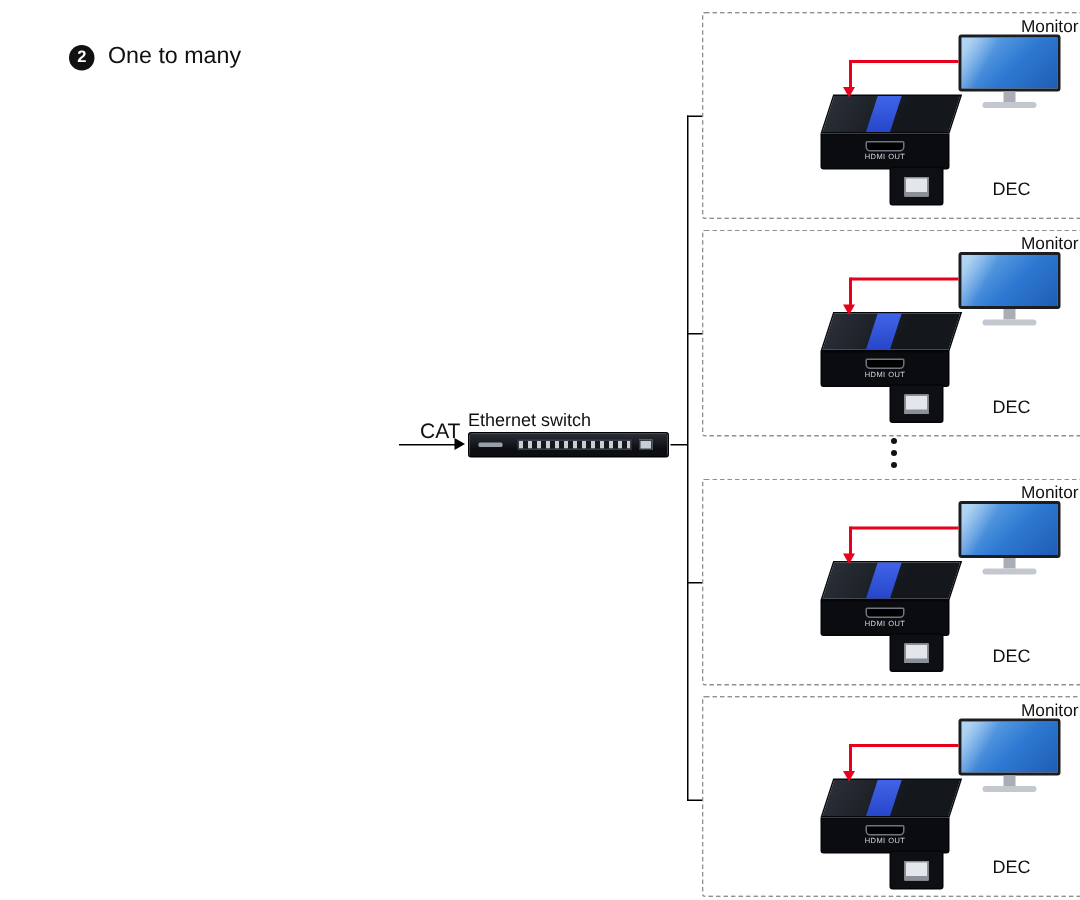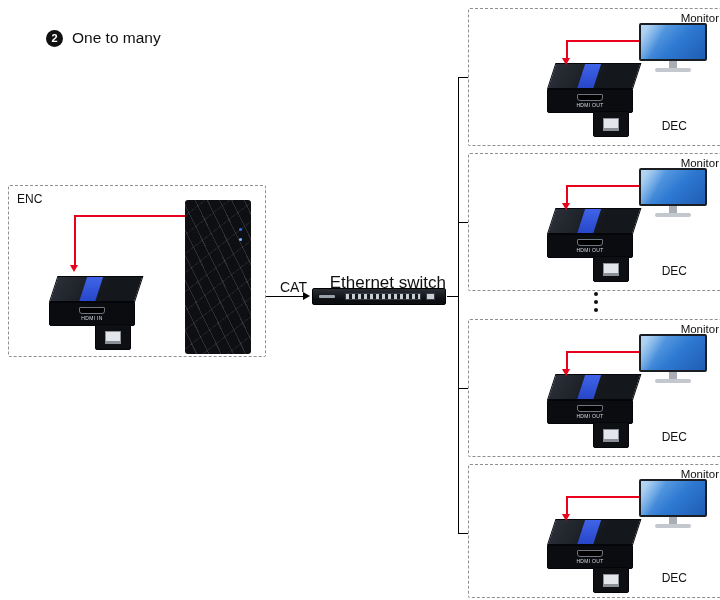--- a/index.html
+++ b/index.html
@@ -54,21 +54,21 @@
   .monitor { position:absolute; left:170px; top:14px; width:68px; height:52px; }
   .mon-screen { width:68px; height:38px;
     background:
       linear-gradient(118deg, rgba(255,255,255,.45) 8%, rgba(255,255,255,0) 32%),
       linear-gradient(135deg,#79b6ec,#2e79d2 55%,#1f5cb4);
     border:2px solid #1a1d22; border-radius:2px; }
   .mon-stand { width:8px; height:7px; margin:0 auto; background:#a9aeb6; }
   .mon-base { width:36px; height:4px; margin:0 auto; background:#c3c8cf; border-radius:2px; }
 
   
-  .switch-label { position:absolute; left:312px; top:273px; width:134px; text-align:right; font-size:17px; }
+  .switch-label { position:absolute; left:312px; top:273px; width:134px; text-align:left; font-size:12px; }
   .switch { position:absolute; left:312px; top:288px; width:134px; height:17px;
             background:linear-gradient(#2a2e35,#0c0e12 70%); border:1px solid #000;
             border-radius:2px; display:flex; align-items:center; }
   .switch-brand { width:16px; height:3px; margin-left:6px; background:#9aa0a8; border-radius:1px; }
   .switch-ports { margin-left:10px; width:76px; height:7px;
                   background:repeating-linear-gradient(90deg,#c9cdd4 0 3px,#15181d 3px 6px);
                   border:1px solid #3a3f47; }
   .switch-uplink { width:9px; height:7px; margin-left:5px; background:#c9cdd4; border:1px solid #3a3f47; }
 
   
@@ -91,46 +91,20 @@
 </head>
 <body>
 
 <div class="canvas">
 
   <div class="title">
     <span class="badge">2</span>
     <span class="title-text">One to many</span>
   </div>
 
-  <div class="group-box enc-box">
-    <span class="group-label enc-label">ENC</span>
-
-    <div class="pc">
-      <div class="pc-pattern"></div>
-      <span class="pc-dot d1"></span>
-      <span class="pc-dot d2"></span>
-    </div>
-
-    <div class="device" style="left:28px; top:86px;">
-      <div class="dev-top">
-        <div class="dev-stripe"></div>
-      </div>
-      <div class="dev-front">
-        <div class="hdmi-port"></div>
-        <span class="port-label">HDMI IN</span>
-      </div>
-      <div class="dev-lan">
-        <div class="rj45"></div>
-      </div>
-    </div>
-
-    <div class="cable-h" style="left:66px; top:29px; width:110px;"></div>
-    <div class="cable-v" style="left:65px; top:29px; height:52px;"></div>
-    <div class="cable-arrow" style="left:61px; top:79px;"></div>
-  </div>
 
   <span class="cat-label">CAT</span>
   <div class="hline" style="left:266px; top:296px; width:42px;"></div>
   <div class="arrow-right" style="left:303px; top:292px;"></div>
 
   <span class="switch-label">Ethernet switch</span>
   <div class="switch">
     <span class="switch-brand"></span>
     <span class="switch-ports"></span>
     <span class="switch-uplink"></span>

